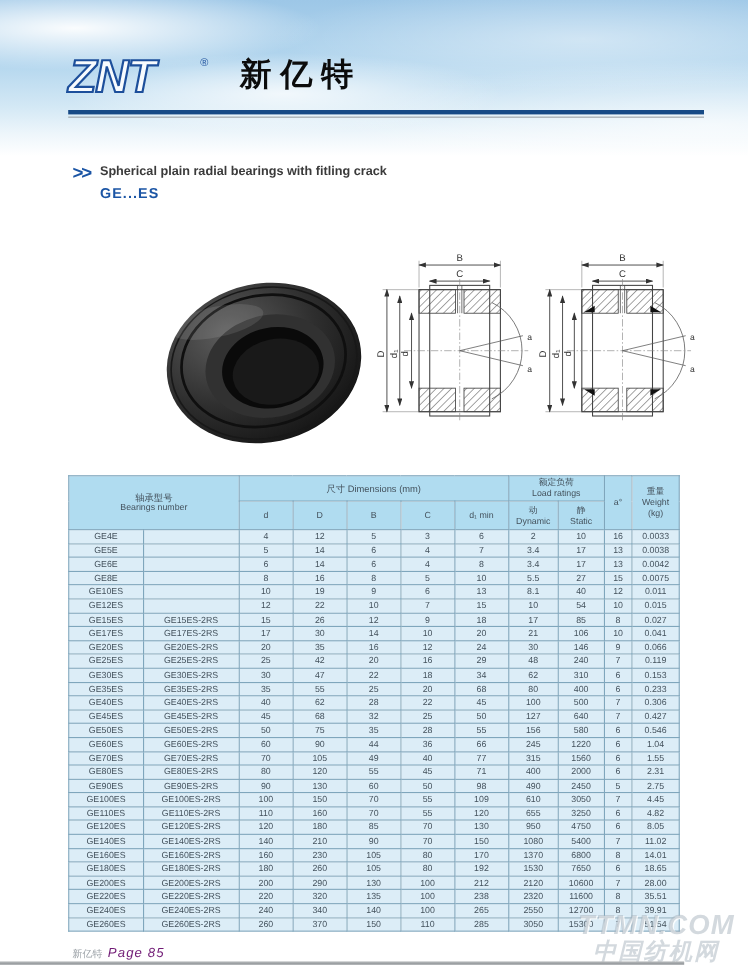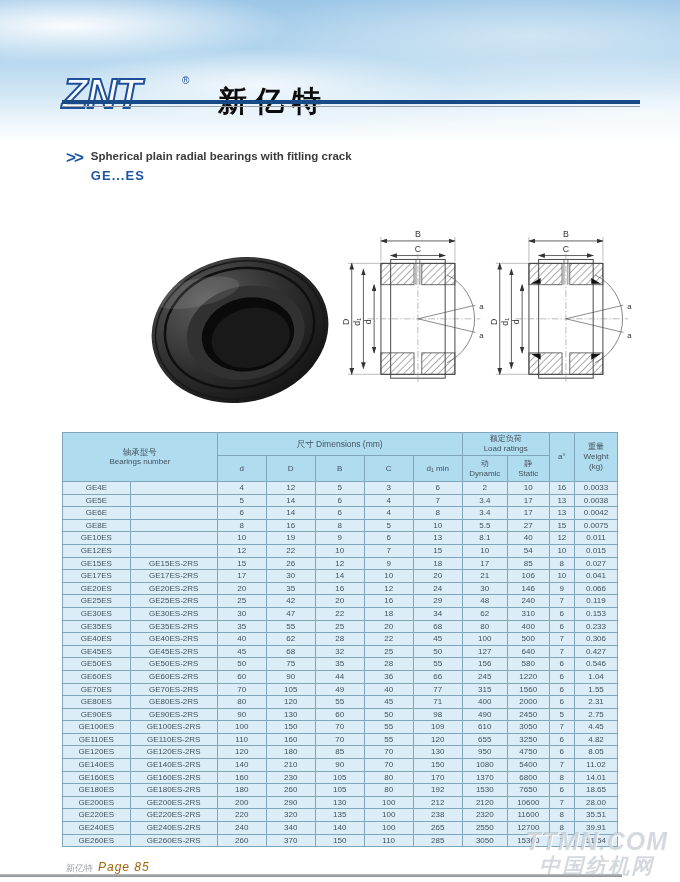--- a/index.html
+++ b/index.html
@@ -10,21 +10,21 @@
   
   .sky {
     position:absolute; left:0; top:0; width:680px; height:142px;
     background-image:
       radial-gradient(55% 45% at 10% 18%, rgba(255,255,255,.95) 0%, rgba(255,255,255,0) 60%),
       radial-gradient(45% 40% at 38% 60%, rgba(255,255,255,.75) 0%, rgba(255,255,255,0) 65%),
       radial-gradient(60% 50% at 78% 25%, rgba(255,255,255,.45) 0%, rgba(255,255,255,0) 70%),
       radial-gradient(70% 60% at 95% 80%, rgba(255,255,255,.6) 0%, rgba(255,255,255,0) 70%),
       linear-gradient(180deg, #9dc7e7 0%, #b3d6ee 40%, #d3e8f5 68%, #eef6fb 86%, #ffffff 100%);
   }
-  .logo-row { position:absolute; left:60px; top:46px; display:flex; align-items:flex-end;margin-top:24px; }
+  .logo-row { position:absolute; left:60px; top:46px; display:flex; align-items:flex-start; }
   .brand-cjk {
     margin-left:20px; padding-top:8px; font-size:29px; font-weight:bold;
     letter-spacing:8px; color:#0c0c0c; line-height:1;
   }
   .rule-navy { position:absolute; left:62px; top:100px; width:578px; height:4px; background:var(--navy-line,#174a86); }
   .rule-gray { position:absolute; left:62px; top:106px; width:578px; height:1px; background:#9aa0a5; }
 
   
   .title-block { position:absolute; left:66px; top:148px; display:flex; }
   .title-marker {
@@ -53,21 +53,21 @@
   .spec-table thead th { background:var(--table-header-bg,#b0dcf0); font-weight:normal; font-size:8px; line-height:1.2; }
   .spec-table thead .r1 th { height:22px; }
   .spec-table thead .r2 th { height:25px; }
   .spec-table thead .big { font-size:8.5px; }
   .spec-table tbody td { background:var(--table-row-bg,#dcedf7); font-size:8px; height:11.6px; line-height:11.6px; }
   .hdr-line { line-height:1.25; }
 
   
   .footer { position:absolute; left:66px; top:857px; }
   .footer-brand { font-size:9px; color:#9aa0a6; margin-right:5px; }
-  .footer-page { font-size:12px; font-style:italic; color:#a16207; letter-spacing:1px; }
+  .footer-page { font-size:12px; font-style:italic; color:#701a75; letter-spacing:1px; }
   .bottom-rule { position:absolute; left:0; top:874px; width:622px; height:3px; background:linear-gradient(#b9bcbe,#8c9094); }
   .watermark {
     position:absolute; right:12px; bottom:6px; text-align:center; line-height:1.02;
     font-style:italic; font-weight:bold; color:rgba(168,180,190,.5);
     text-shadow:1px 1px 0 rgba(255,255,255,.85);
   }
   .wm1 { font-size:25px; letter-spacing:1px; }
   .wm2 { font-size:21px; letter-spacing:2px; }
 </style>
 </head>

